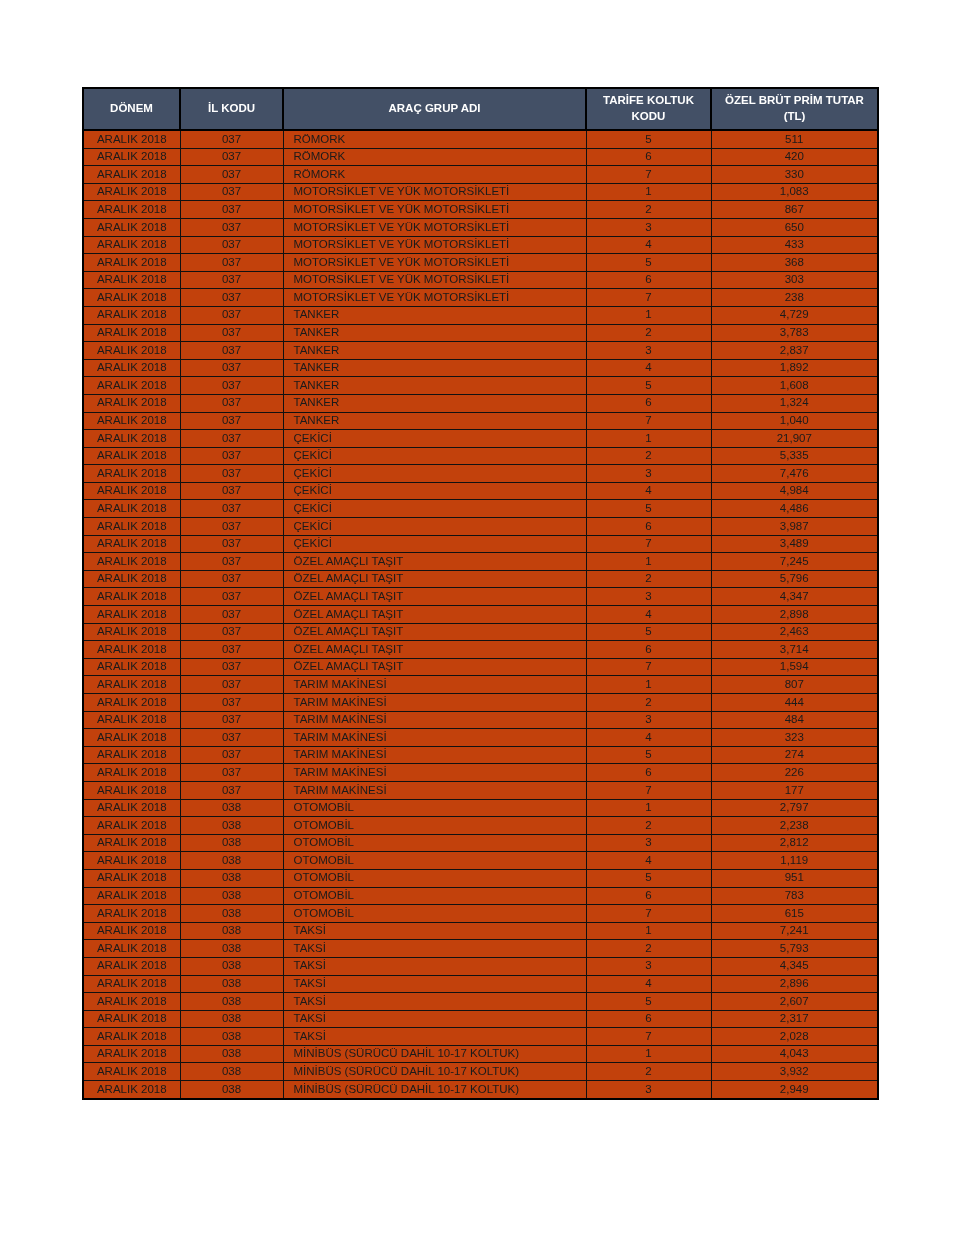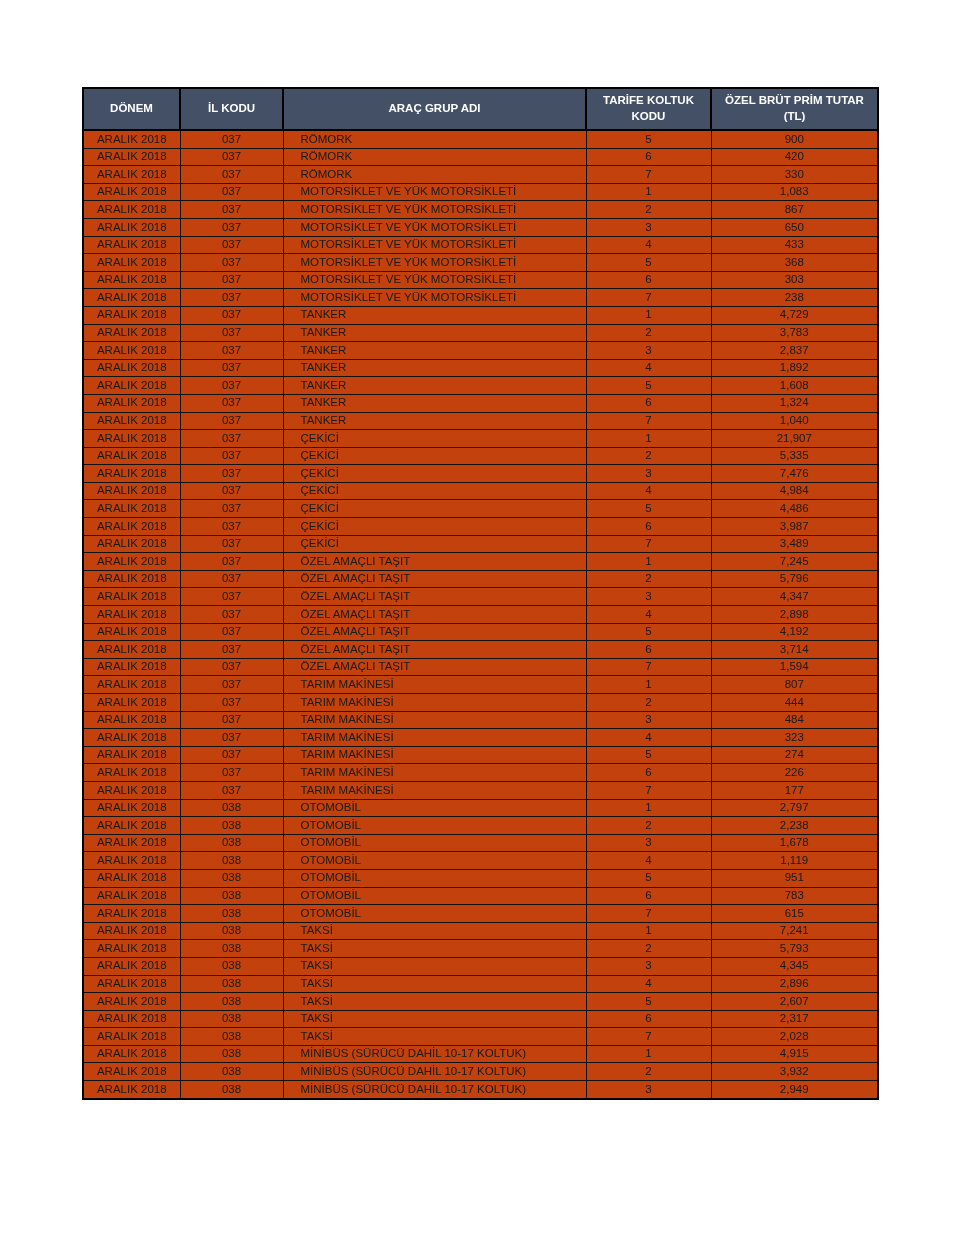--- a/index.html
+++ b/index.html
@@ -50,21 +50,21 @@
     border: 1px solid #111111;
     padding: 0 4px;
     text-align: center;
     vertical-align: middle;
     overflow: hidden;
     white-space: nowrap;
     line-height: 1;
   }
   .tariff-table tbody td.col-2 {
     text-align: left;
-    padding-left: 17px;
+    padding-left: 10px;
   }
   .tariff-table tbody tr { background: #c2410c; }
 </style>
 </head>
 <body>
 
 <div class="page">
   <table class="tariff-table">
     <colgroup>
       <col class="c0">
@@ -83,21 +83,21 @@
         <th>ÖZEL BRÜT PRİM TUTAR
 (TL)</th>
       </tr>
     </thead>
     <tbody>
         <tr>
           <td class="col-0">ARALIK 2018</td>
           <td class="col-1">037</td>
           <td class="col-2">RÖMORK</td>
           <td class="col-3">5</td>
-          <td class="col-4">900</td>
+          <td class="col-4">511</td>
         </tr>
         <tr>
           <td class="col-0">ARALIK 2018</td>
           <td class="col-1">037</td>
           <td class="col-2">RÖMORK</td>
           <td class="col-3">6</td>
           <td class="col-4">420</td>
         </tr>
         <tr>
           <td class="col-0">ARALIK 2018</td>
@@ -279,21 +279,21 @@
           <td class="col-1">037</td>
           <td class="col-2">ÖZEL AMAÇLI TAŞIT</td>
           <td class="col-3">4</td>
           <td class="col-4">2,898</td>
         </tr>
         <tr>
           <td class="col-0">ARALIK 2018</td>
           <td class="col-1">037</td>
           <td class="col-2">ÖZEL AMAÇLI TAŞIT</td>
           <td class="col-3">5</td>
-          <td class="col-4">4,192</td>
+          <td class="col-4">2,463</td>
         </tr>
         <tr>
           <td class="col-0">ARALIK 2018</td>
           <td class="col-1">037</td>
           <td class="col-2">ÖZEL AMAÇLI TAŞIT</td>
           <td class="col-3">6</td>
           <td class="col-4">3,714</td>
         </tr>
         <tr>
           <td class="col-0">ARALIK 2018</td>
@@ -363,21 +363,21 @@
           <td class="col-1">038</td>
           <td class="col-2">OTOMOBİL</td>
           <td class="col-3">2</td>
           <td class="col-4">2,238</td>
         </tr>
         <tr>
           <td class="col-0">ARALIK 2018</td>
           <td class="col-1">038</td>
           <td class="col-2">OTOMOBİL</td>
           <td class="col-3">3</td>
-          <td class="col-4">1,678</td>
+          <td class="col-4">2,812</td>
         </tr>
         <tr>
           <td class="col-0">ARALIK 2018</td>
           <td class="col-1">038</td>
           <td class="col-2">OTOMOBİL</td>
           <td class="col-3">4</td>
           <td class="col-4">1,119</td>
         </tr>
         <tr>
           <td class="col-0">ARALIK 2018</td>
@@ -447,21 +447,21 @@
           <td class="col-1">038</td>
           <td class="col-2">TAKSİ</td>
           <td class="col-3">7</td>
           <td class="col-4">2,028</td>
         </tr>
         <tr>
           <td class="col-0">ARALIK 2018</td>
           <td class="col-1">038</td>
           <td class="col-2">MİNİBÜS (SÜRÜCÜ DAHİL 10-17 KOLTUK)</td>
           <td class="col-3">1</td>
-          <td class="col-4">4,915</td>
+          <td class="col-4">4,043</td>
         </tr>
         <tr>
           <td class="col-0">ARALIK 2018</td>
           <td class="col-1">038</td>
           <td class="col-2">MİNİBÜS (SÜRÜCÜ DAHİL 10-17 KOLTUK)</td>
           <td class="col-3">2</td>
           <td class="col-4">3,932</td>
         </tr>
         <tr>
           <td class="col-0">ARALIK 2018</td>

